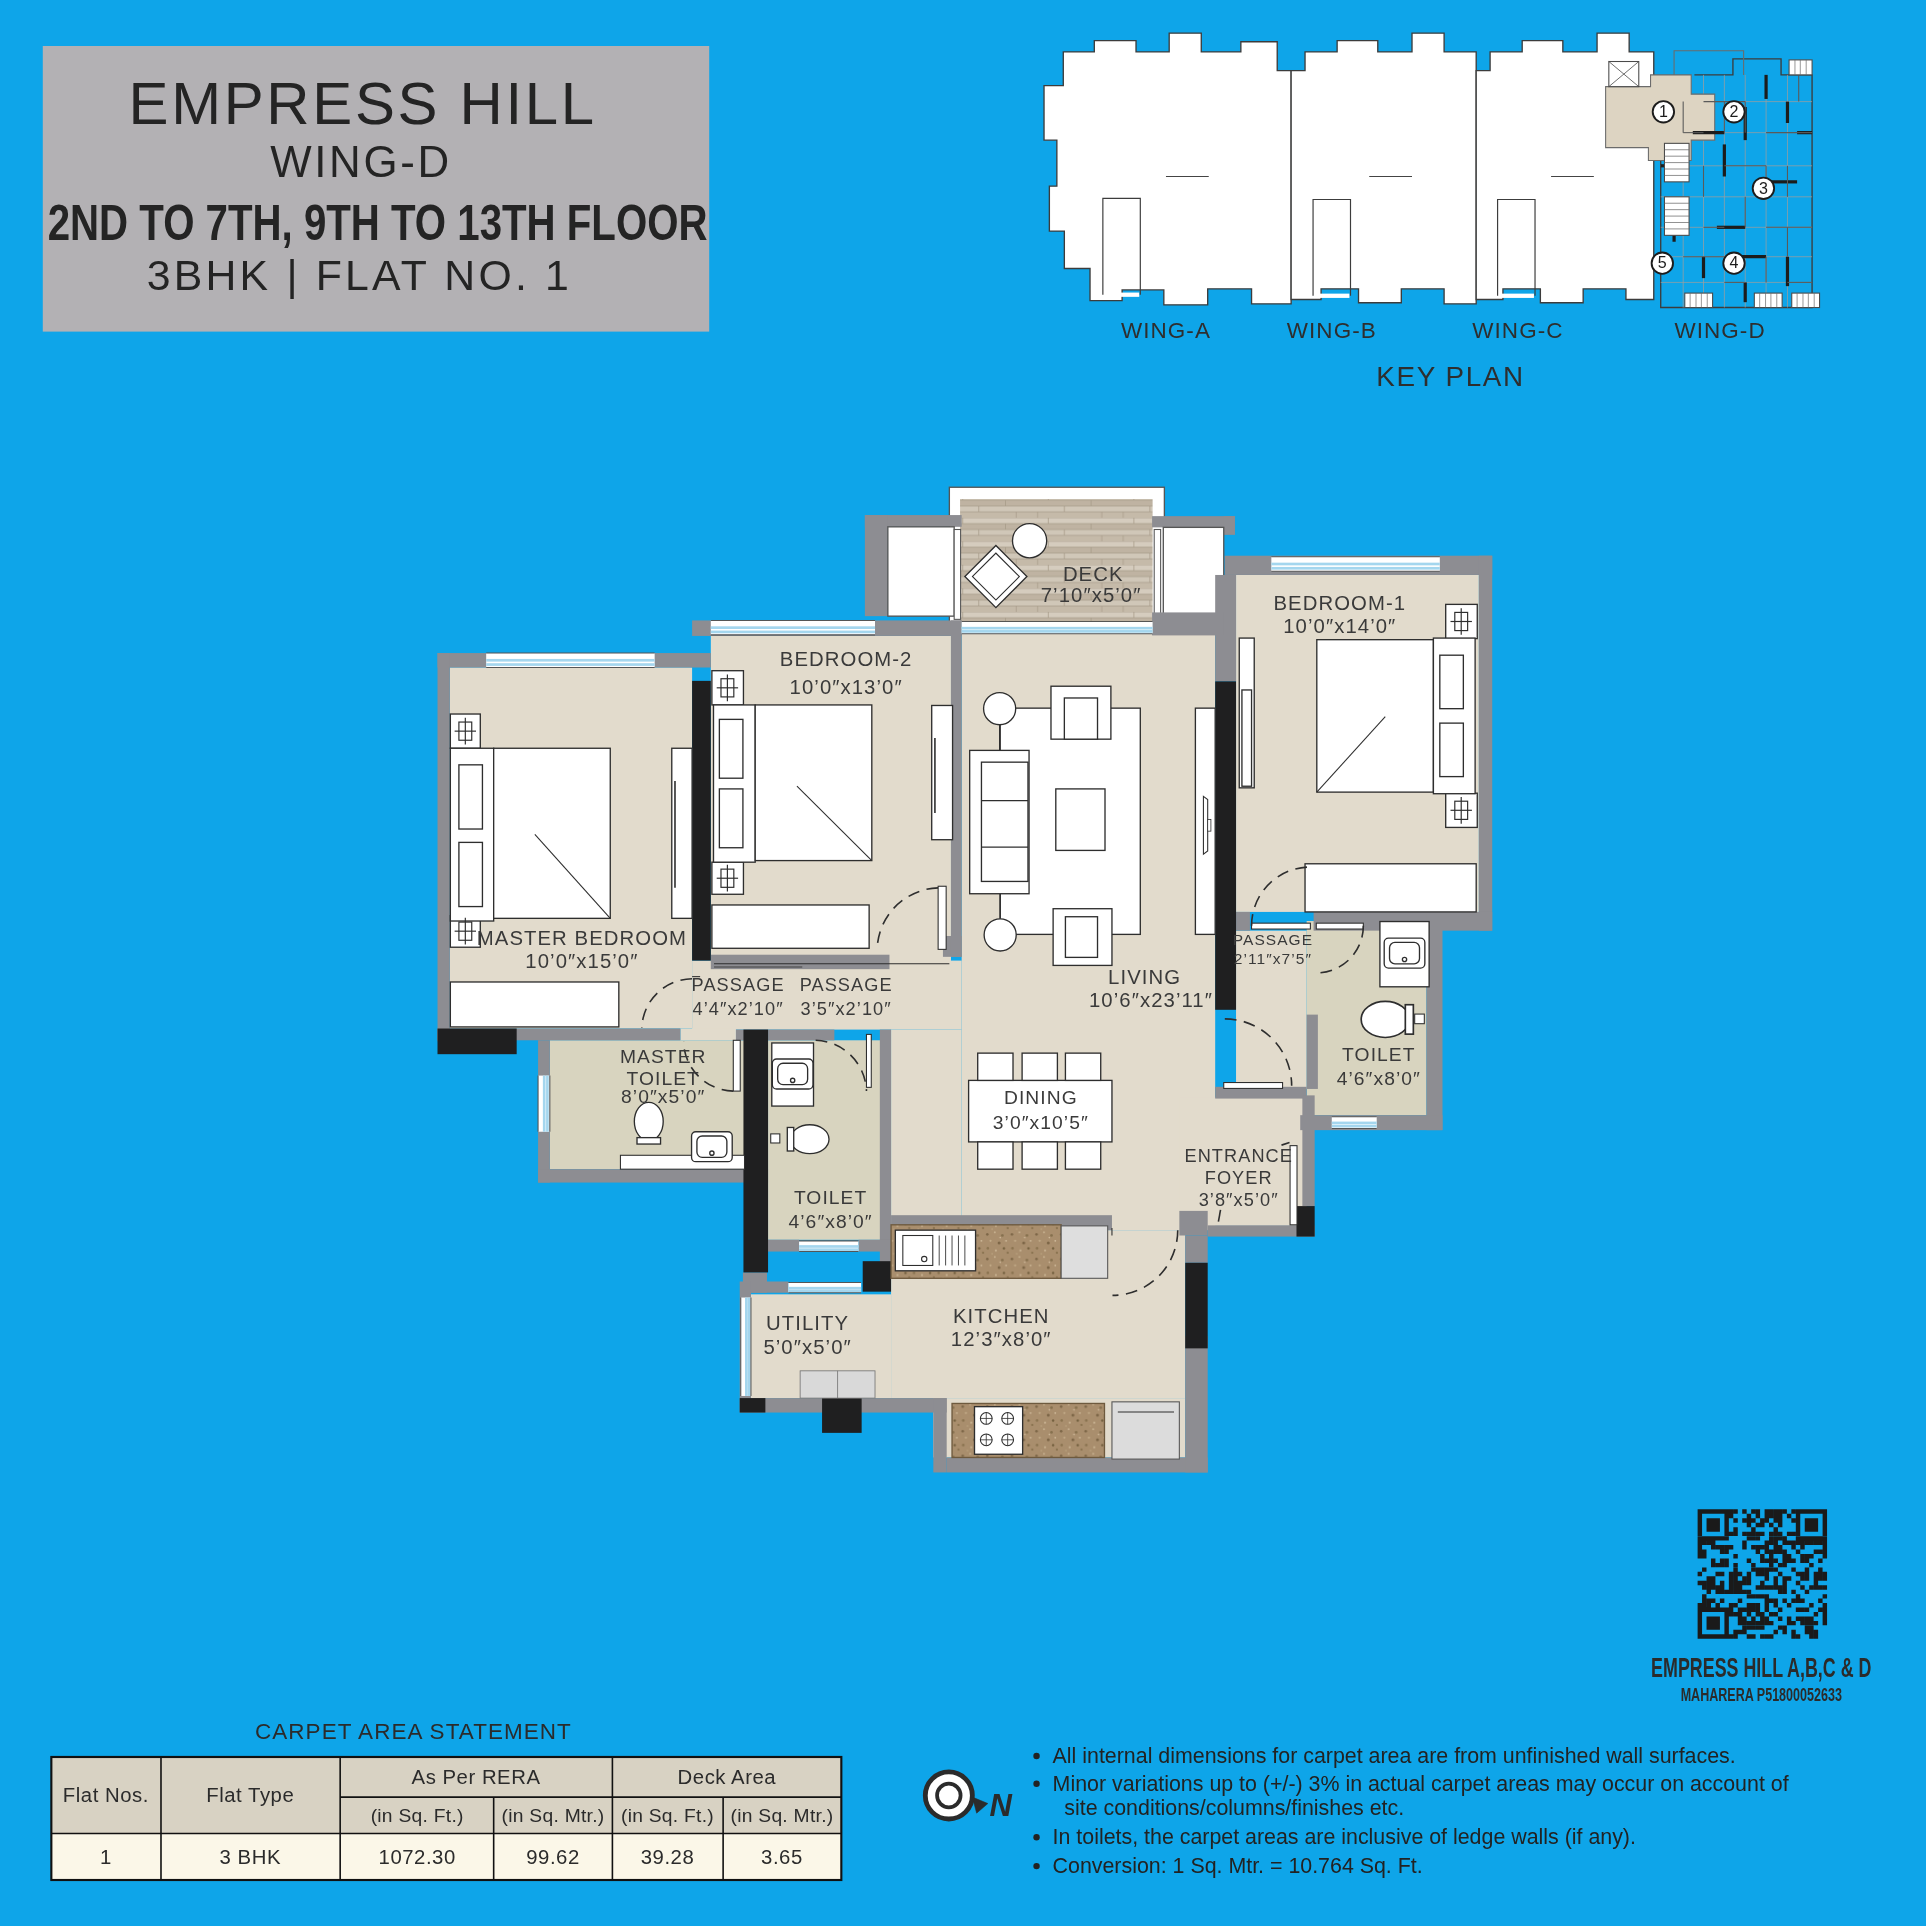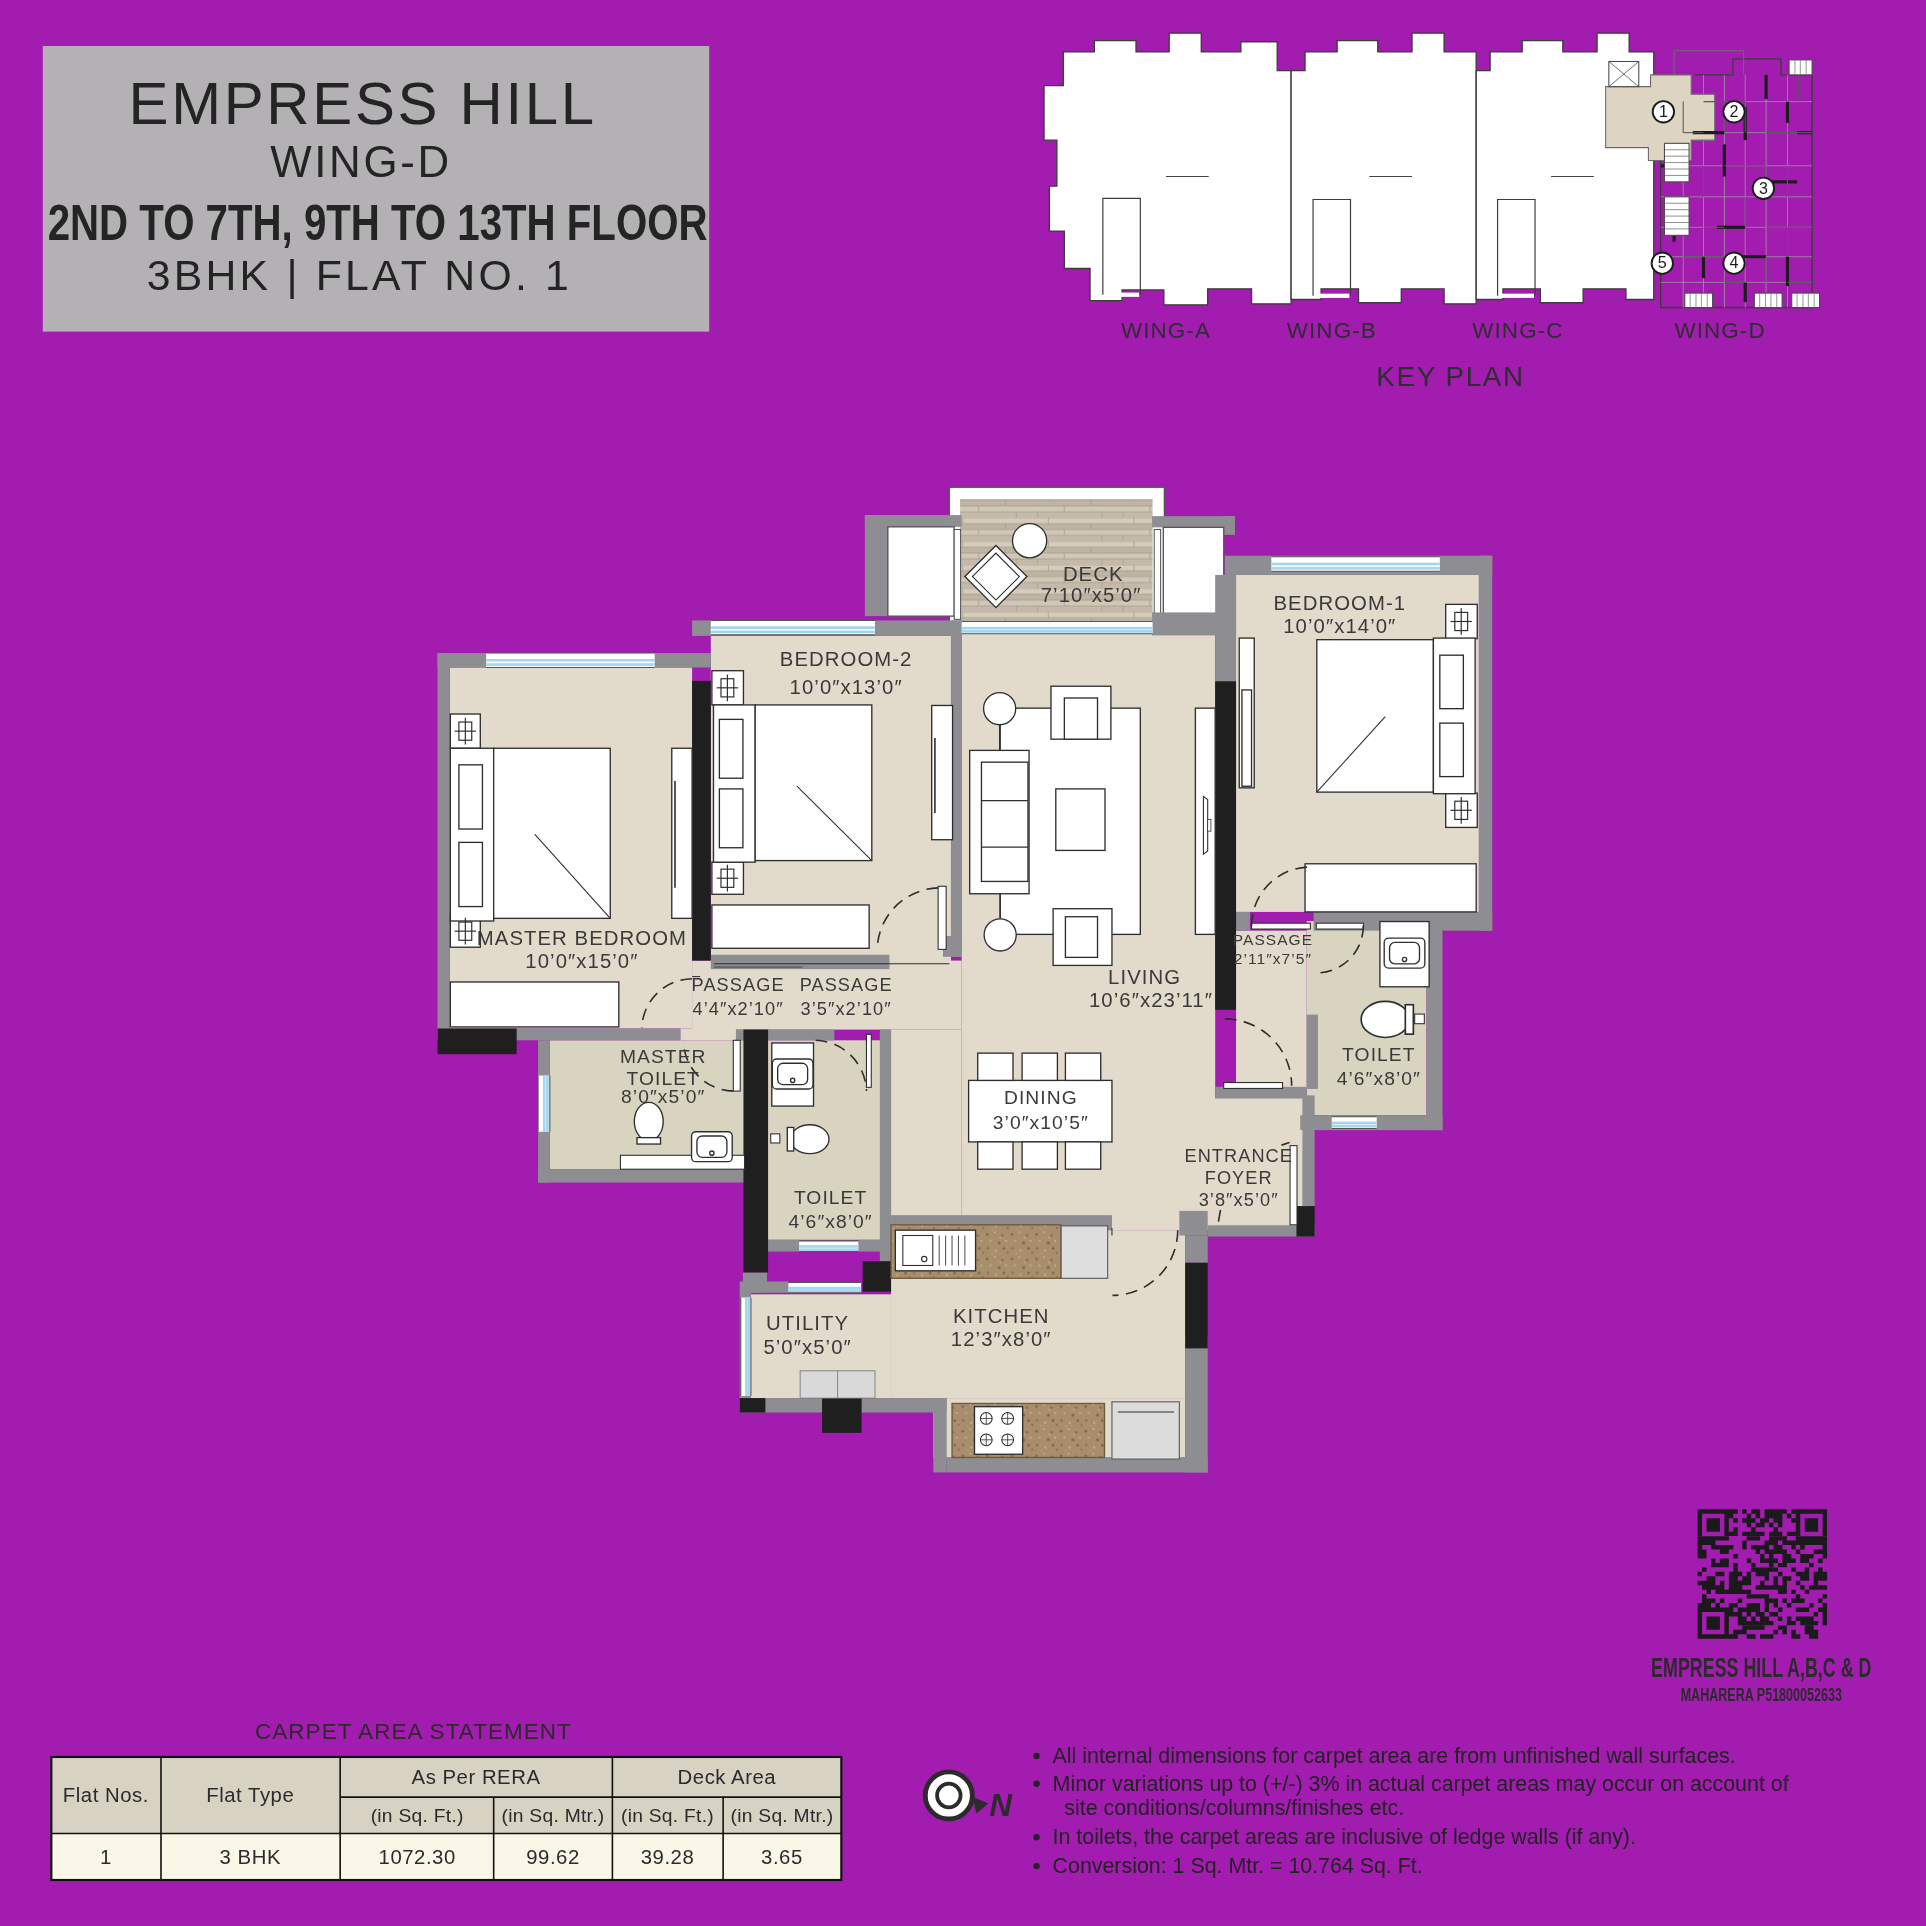--- a/index.html
+++ b/index.html
@@ -1,15 +1,15 @@
 <!DOCTYPE html>
 <html style="font-size:8.6px"><head><meta charset="utf-8">
 <style>
 html,body{margin:0;padding:0;background:#fff;}
-#c{position:relative;width:1926px;height:1926px;background:#a21caf;overflow:hidden;}
+#c{position:relative;width:1926px;height:1926px;background:#0ea5e9;overflow:hidden;}
 svg{position:absolute;left:0;top:0;}
 text{font-family:"Liberation Sans",sans-serif;}
 </style></head>
 <body>
 <div id="c">
 <svg width="1926" height="1926" viewBox="0 0 3601 3601">
 <defs>
 <pattern id="wood" width="160" height="44" patternUnits="userSpaceOnUse">
  <rect width="160" height="44" fill="#cbc0b1"></rect>
  <rect y="0" width="160" height="11" fill="#d5ccbe"></rect>

